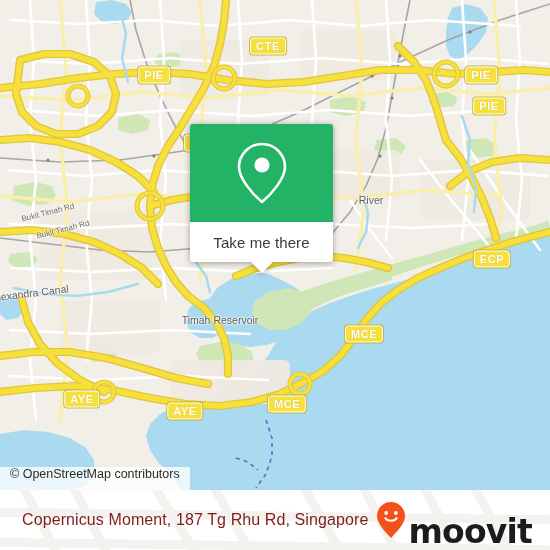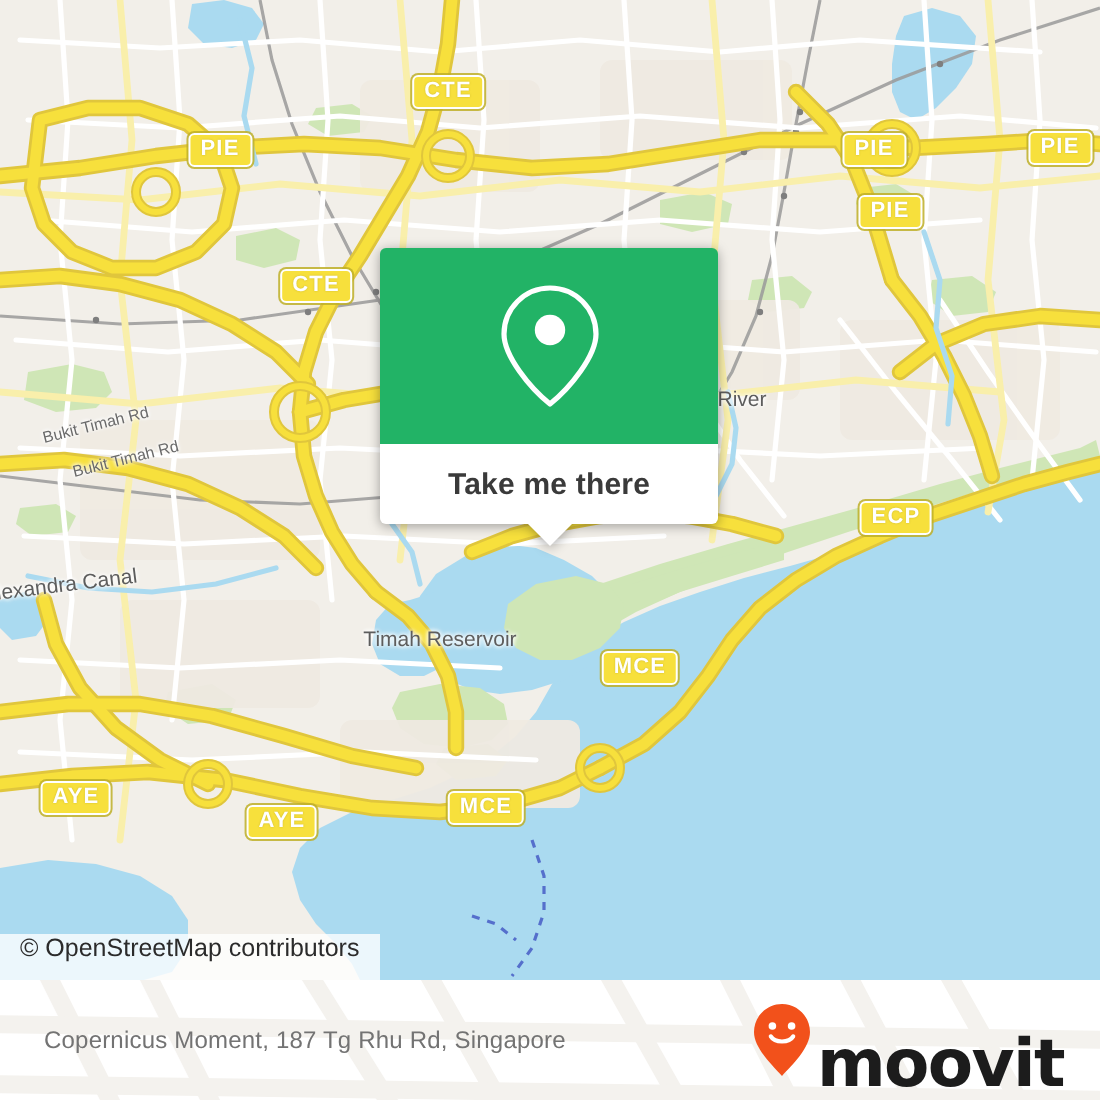--- a/index.html
+++ b/index.html
@@ -47,20 +47,21 @@
     color: #ffffff;
     font-family: "Liberation Sans", sans-serif;
     font-size: 11px;
     font-weight: bold;
     letter-spacing: 0.6px;
     padding: 1px 5px 2px 5px;
     line-height: 12px;
     text-shadow: 0 0 1px rgba(120,110,20,.35);
     box-shadow: 0 0 0 1px rgba(190,175,40,.85);
     white-space: nowrap;
+    margin-left: 44px;
   }
   
   .maplabel {
     position: absolute;
     transform: translate(-50%, -50%);
     color: #5d5d5d;
     font-family: "Liberation Sans", sans-serif;
     font-size: 10.5px;
     line-height: 12px;
     white-space: nowrap;
@@ -69,23 +70,22 @@
   .maplabel.rot {
     color: #6a6a6a;
     font-size: 8px;
   }
 
   
   #popup {
     position: absolute;
     left: 190px;
     top: 124px;
-    width: 169px;
+    width: 143px;
     filter: drop-shadow(0 1px 3px rgba(0,0,0,.35));
-    font-weight: bold;
   }
   #popup-head {
     height: 98px;
     border-radius: 3px 3px 0 0;
     display: flex;
     align-items: center;
     justify-content: center;
   }
   #popup-body {
     background: #ffffff;
@@ -150,22 +150,22 @@
   #footer-watermark {
     position: absolute;
     left: 0;
     top: 0;
     width: 550px;
     height: 60px;
     pointer-events: none;
   }
   #footer-title {
     position: relative;
-    color: #737373;
-    font-size: 12px;
+    color: #7f1d1d;
+    font-size: 16px;
     font-family: "Liberation Sans", sans-serif;
     white-space: nowrap;
     letter-spacing: .1px;
   }
   #brand {
     position: relative;
     display: flex;
     align-items: center;
     gap: 2px;
   }

